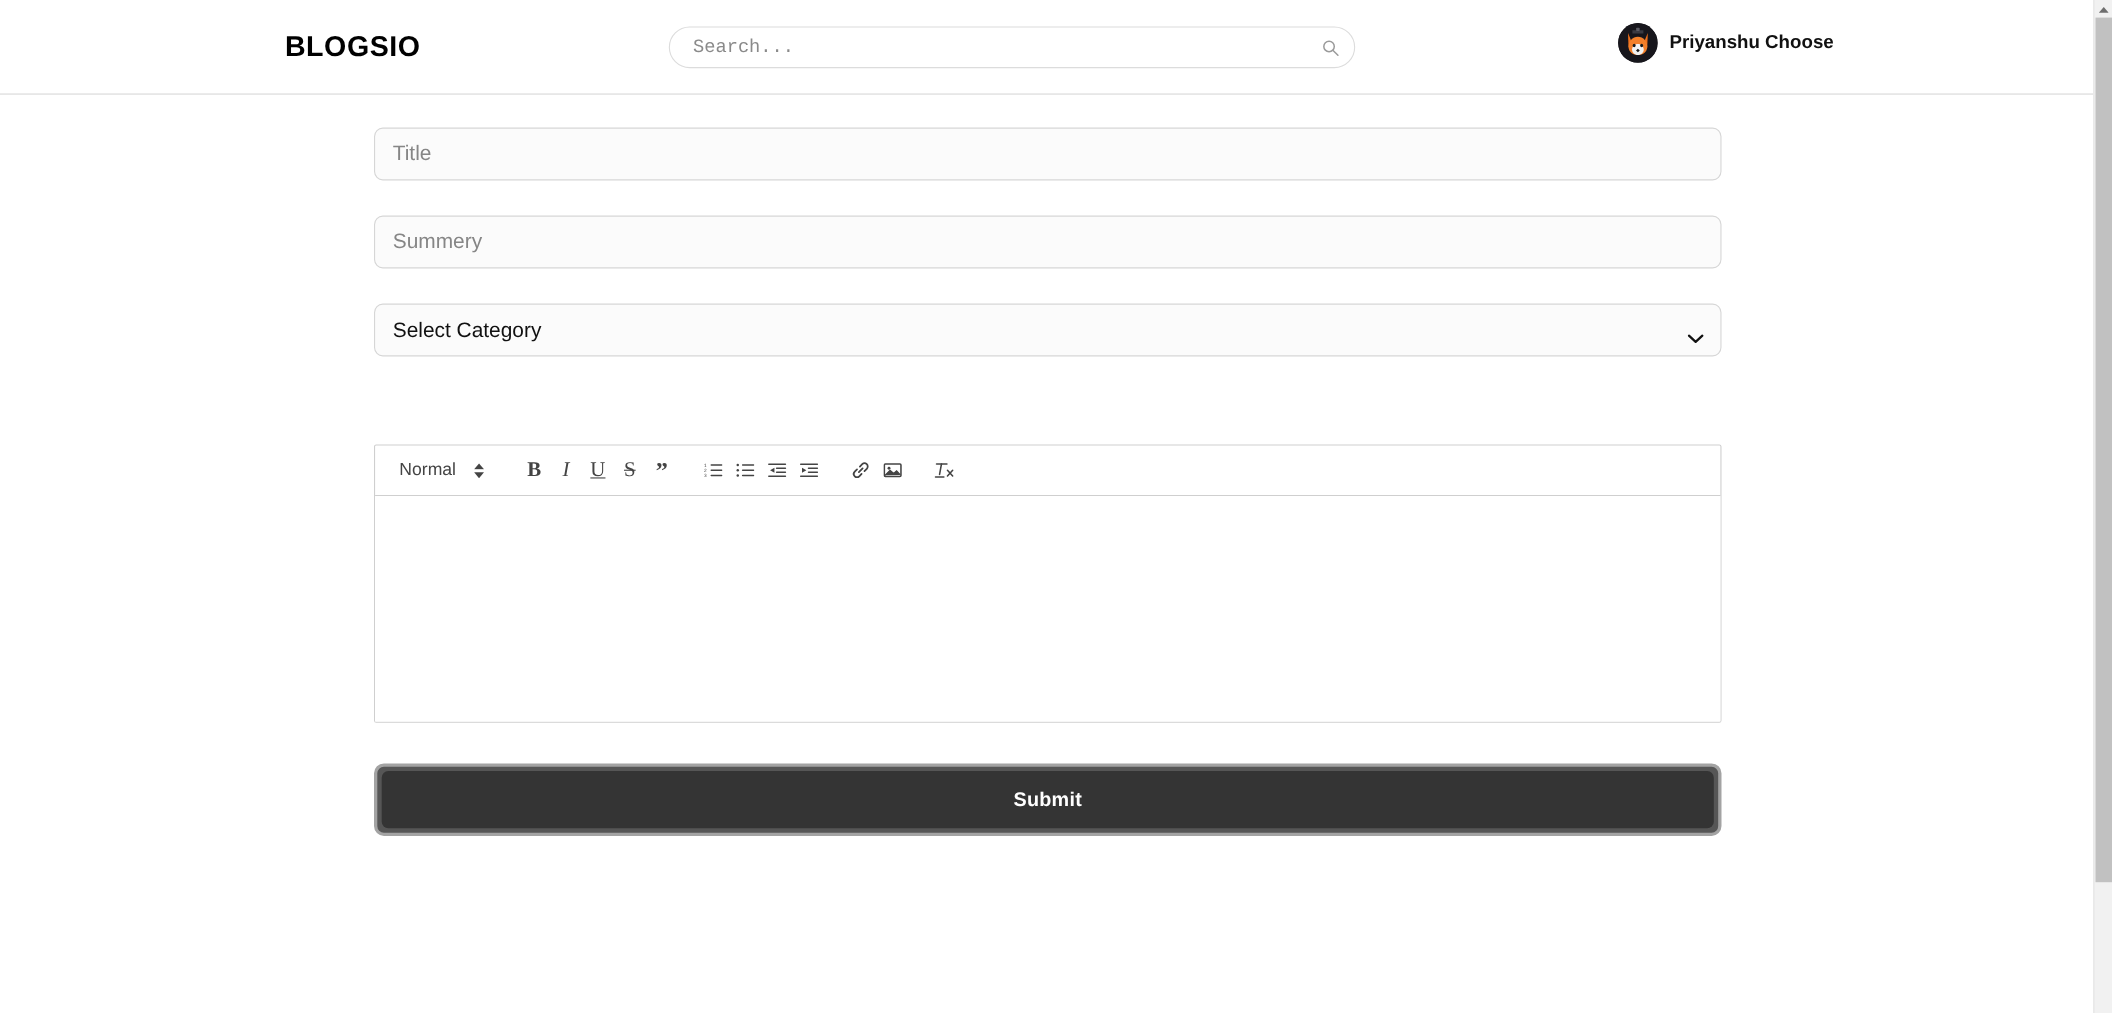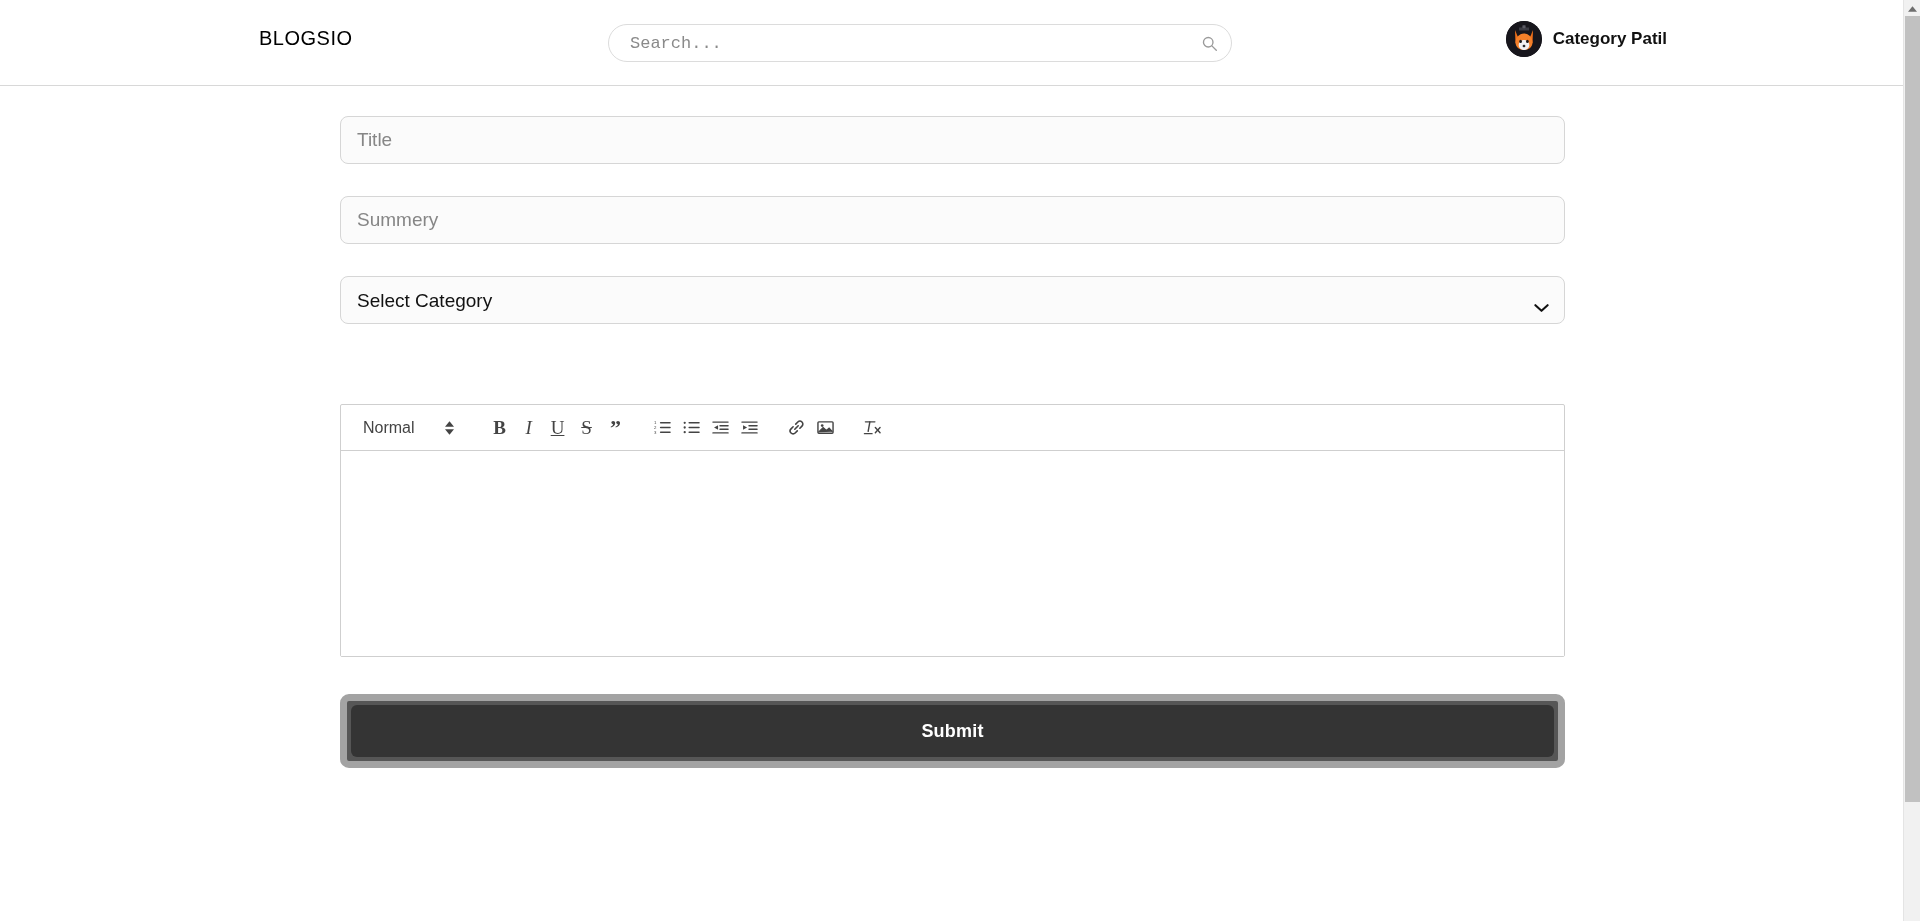--- a/index.html
+++ b/index.html
@@ -24,22 +24,22 @@
     width: 1903px;
     height: 86px;
     border-bottom: 1px solid #d8d8d8;
     background: #ffffff;
   }
 
   .brand {
     position: absolute;
     left: 259px;
     top: 27px;
-    font-size: 20px;
-    font-weight: 400;
+    font-size: 26px;
+    font-weight: 700;
     letter-spacing: 0.5px;
     color: #000000;
     font-family: "Liberation Sans", sans-serif;
   }
 
   .search-wrap {
     position: absolute;
     left: 608px;
     top: 24px;
     width: 624px;
@@ -187,21 +187,21 @@
     border-bottom: 1px solid #cfcfcf;
     display: flex;
     align-items: center;
     padding: 0 8px;
     gap: 0;
   }
 
   .tb-picker {
     display: flex;
     align-items: center;
-    gap: 30px;
+    gap: 16px;
     padding: 0 10px 0 14px;
     margin-right: 22px;
     cursor: pointer;
   }
   .tb-picker-label {
     font-size: 16px;
     color: #444444;
     font-family: "Liberation Sans", sans-serif;
     white-space: nowrap;
   }
@@ -231,21 +231,21 @@
 
   .editor-body {
     height: 205px;
     background: #ffffff;
   }
 
   
   .submit-wrap {
     margin-top: 37px;
     padding: 4px;
-    border: 7px solid #a3a3a3;
+    border: 3px solid #a3a3a3;
     border-radius: 9px;
     background: #565656;
   }
   .submit-btn {
     width: 100%;
     height: 52px;
     background: #343434;
     color: #ffffff;
     border: none;
     border-radius: 6px;
@@ -310,21 +310,21 @@
         <path d="M27 9 L23.5 17.5 L26.5 22.5 Z" fill="#f0701a"></path>
         <path d="M18 12.5 C23 12.5 26.5 17 26.5 21.5 C26.5 26 22.8 29 18 29 C13.2 29 9.5 26 9.5 21.5 C9.5 17 13 12.5 18 12.5 Z" fill="#f4802a"></path>
         <path d="M18 19 C21 19 23.3 21.3 23.3 24 C23.3 26.8 21 29 18 29 C15 29 12.7 26.8 12.7 24 C12.7 21.3 15 19 18 19 Z" fill="#f2f2f2"></path>
         <ellipse cx="14.6" cy="20.4" rx="1.35" ry="1.6" fill="#1a1a1a"></ellipse>
         <ellipse cx="21.4" cy="20.4" rx="1.35" ry="1.6" fill="#1a1a1a"></ellipse>
         <path d="M18 23.4 L19.7 25 L18 26.4 L16.3 25 Z" fill="#1a1a1a"></path>
         <path d="M13 6.5 L23 6.5 L23 9.5 L13 9.5 Z" fill="#3a3a42"></path>
         <rect x="16.4" y="4.2" width="3.2" height="3" rx="0.6" fill="#5a5a63"></rect>
       </svg>
     </span>
-    <span class="profile-name">Category Patil</span>
+    <span class="profile-name">Priyanshu Choose</span>
   </div>
 
 </div>
 
 <div class="form">
 
   <input class="field" type="text" placeholder="Title" style="">
 
   <div class="gap"></div>
 

